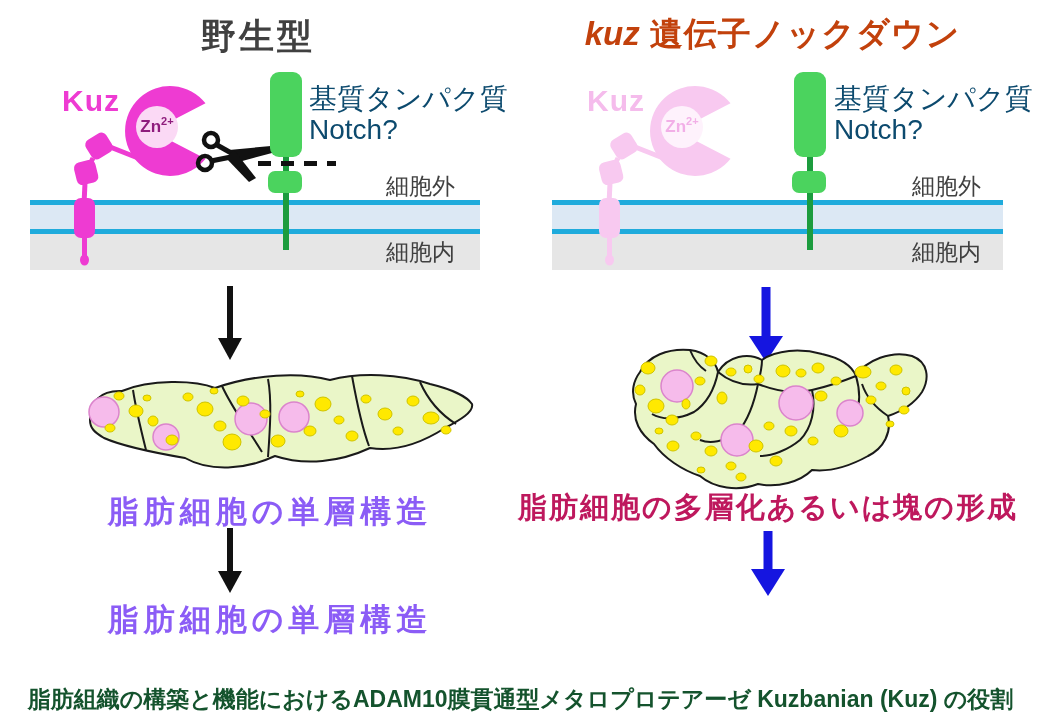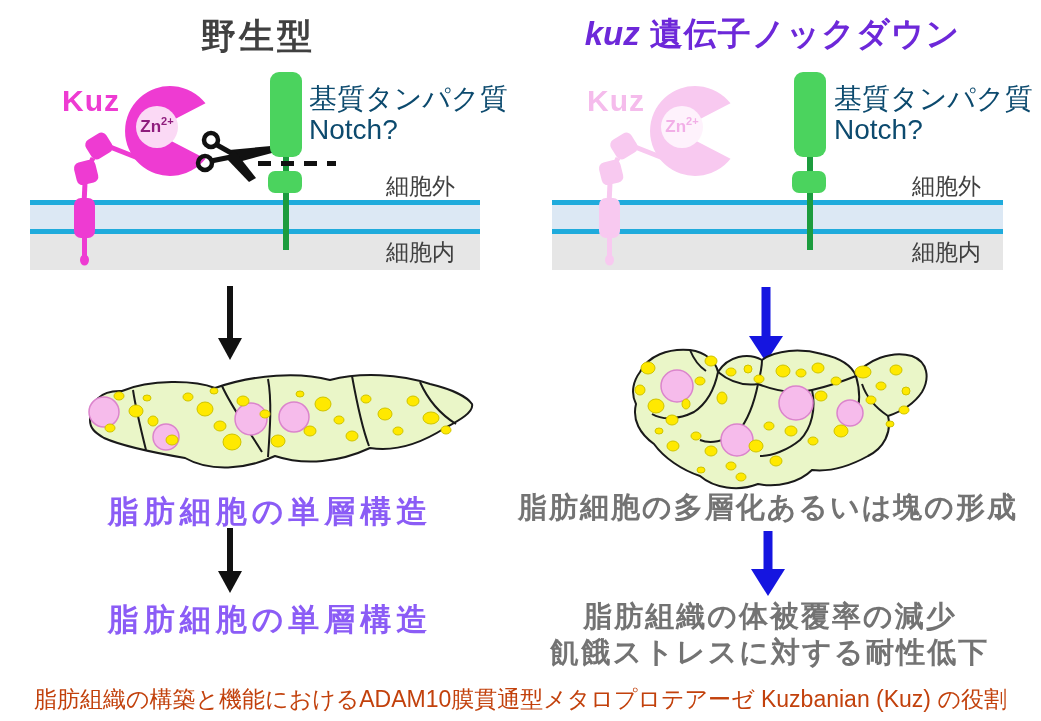--- a/index.html
+++ b/index.html
@@ -9,35 +9,35 @@
   }
   .abs{position:absolute;}
   .band{position:absolute;}
   .membrane{
     height:24px;background:#DCE8F4;
     border-top:5px solid #1FABDC;border-bottom:5px solid #1FABDC;
   }
   .cytogray{height:36px;background:#E6E6E6;}
   .ctr{text-align:center;}
   .t-title{font-weight:700;font-size:35px;letter-spacing:3px;color:#404040;}
-  .t-title-blue{font-weight:700;font-size:33px;color:#6d28d9;letter-spacing:1px;}
+  .t-title-blue{font-weight:700;font-size:33px;color:#c2410c;letter-spacing:1px;}
   .t-title-blue .gene{font-style:italic;margin-right:10px;letter-spacing:0;}
   .kuz-label{font-weight:700;font-size:30px;letter-spacing:1px;}
   .kuz-magenta{color:#EE3BD2;}
   .kuz-pale{color:#F5BCEC;}
   .zn-label{font-weight:700;font-size:17px;}
   .zn-label sup{font-size:11px;}
   .zn-dark{color:#8F1C7D;}
   .zn-pale{color:#F2AFE7;}
   .sub-label{font-weight:400;font-size:28px;line-height:31px;color:#0c4a6e;}
   .mem-label{font-weight:500;font-size:23px;color:#404040;}
   .proc-label{font-weight:600;font-size:29px;letter-spacing:3px;line-height:37px;color:#111;}
   .res-black{font-weight:600;font-size:31px;letter-spacing:5px;color:#8b5cf6;}
-  .res-blue{font-weight:600;font-size:29px;letter-spacing:2px;color:#737373;line-height:36px;}
-  .caption{font-weight:400;font-size:23px;color:#c2410c;}
+  .res-blue{font-weight:600;font-size:29px;letter-spacing:2px;color:#be185d;line-height:36px;}
+  .caption{font-weight:700;font-size:23px;color:#14532d;}
   svg{position:absolute;left:0;top:0;}
 </style>
 </head>
 <body>
 
 <div id="canvas">
 
   <div class="band membrane" style="left:30px;top:200px;width:450px;"></div>
   <div class="band cytogray" style="left:30px;top:234px;width:450px;"></div>
   <div class="band membrane" style="left:552px;top:200px;width:451px;"></div>
@@ -248,20 +248,16 @@
   <div class="abs mem-label" style="left:386px;top:171px;">細胞外</div>
   <div class="abs mem-label" style="left:386px;top:237px;">細胞内</div>
   <div class="abs mem-label" style="left:912px;top:171px;">細胞外</div>
   <div class="abs mem-label" style="left:912px;top:237px;">細胞内</div>
 
 
   <div class="abs ctr res-black" style="left:79px;top:491px;width:382px;">脂肪細胞の単層構造</div>
   <div class="abs ctr res-black" style="left:79px;top:599px;width:382px;">脂肪細胞の単層構造</div>
 
   <div class="abs ctr res-blue" style="left:502px;top:489px;width:532px;">脂肪細胞の多層化あるいは塊の形成</div>
-  <div class="abs ctr res-blue" style="left:506px;top:598px;width:528px;">
-    <div>脂肪組織の体被覆率の減少</div>
-    <div>飢餓ストレスに対する耐性低下</div>
-  </div>
 
   <div class="abs ctr caption" style="left:0px;top:684px;width:1041px;">脂肪組織の構築と機能におけるADAM10膜貫通型メタロプロテアーゼ Kuzbanian (Kuz) の役割</div>
 
 </div>
 
 </body></html>

